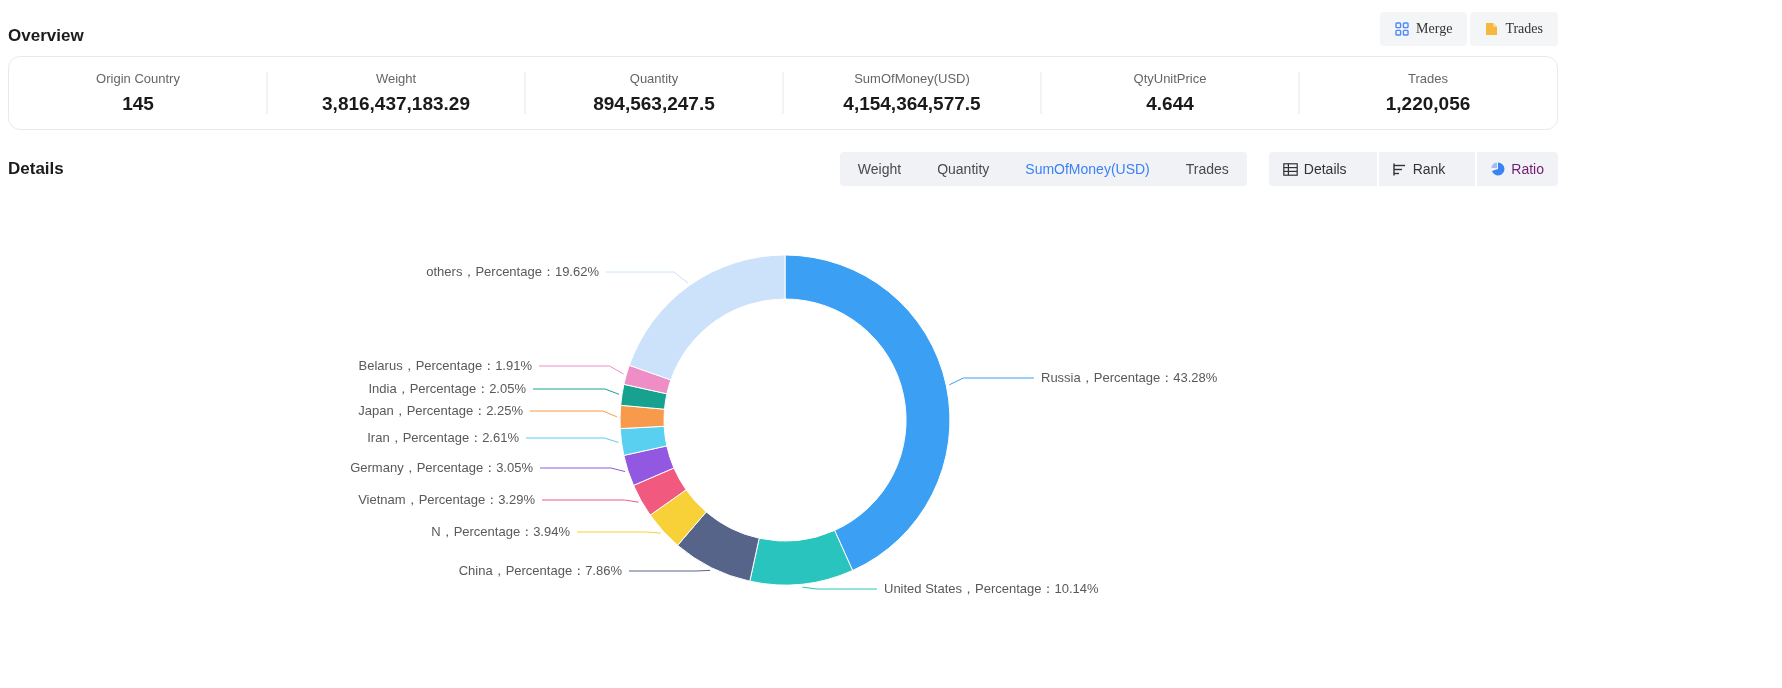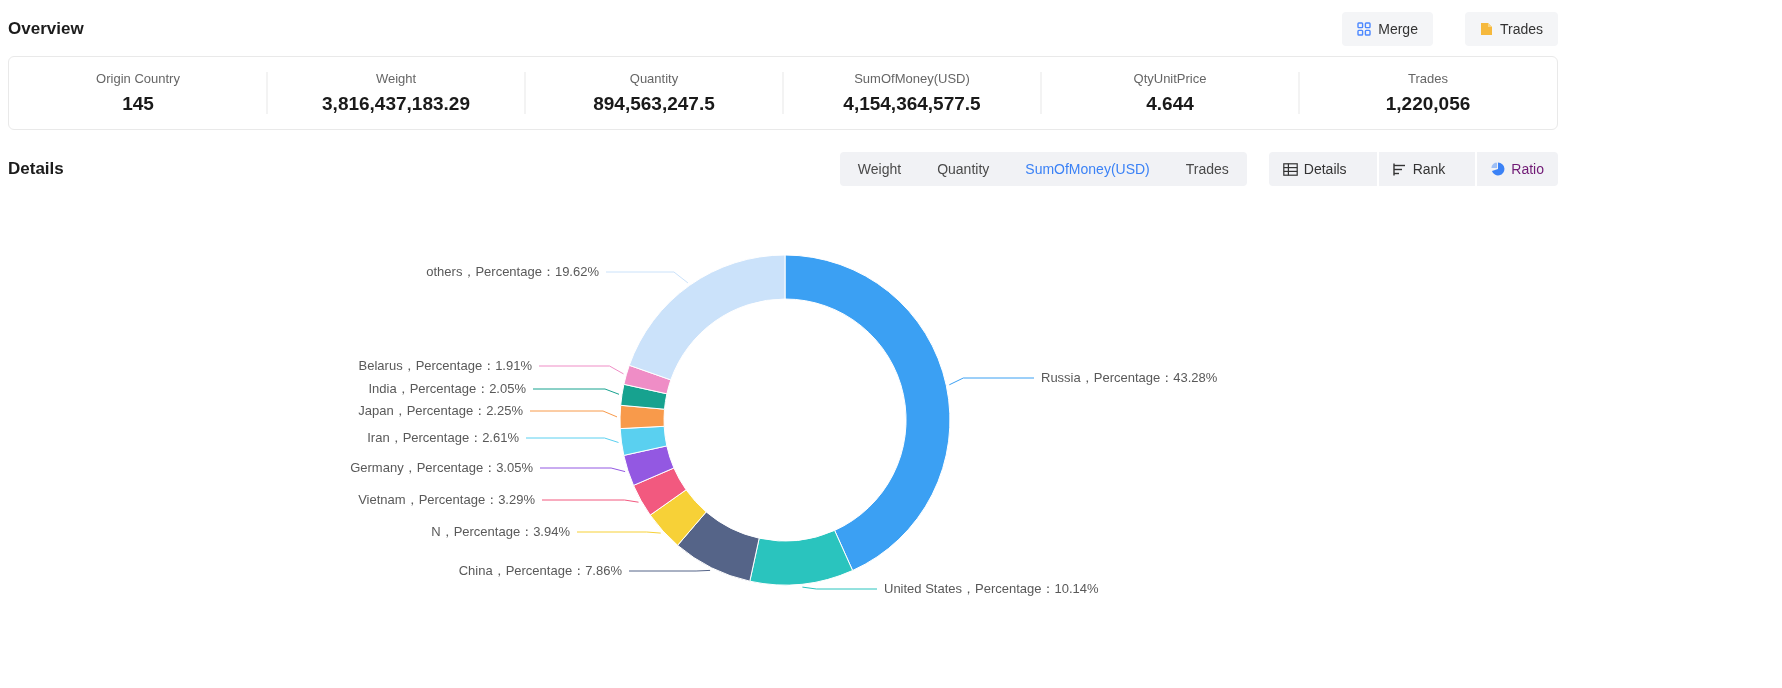--- a/index.html
+++ b/index.html
@@ -6,35 +6,35 @@
   html, body { background: #fff; }
   body {
     width: 1782px; height: 688px;
     font-family: "Liberation Sans", sans-serif;
     color: #333; overflow: hidden;
   }
   #wrapper { position: relative; width: 1566px; height: 688px; }
 
   
   .row-1 {
-    display: flex; align-items: center; justify-content: space-between;
+    display: flex; align-items: flex-end; justify-content: space-between;
     padding: 12px 8px 10px 8px;
   }
   .page-title { font-size: 17px; font-weight: bold; color: #1c1c1c; }
-  .hdr-btns { display: flex; gap: 32px; }
+  .hdr-btns { display: flex; gap: 3px; font-family: Liberation Serif, serif; }
   .hdr-btn {
     display: flex; align-items: center; gap: 7px;
     background: #f4f5f7; border: none; border-radius: 4px;
     height: 34px; padding: 0 15px; font-size: 14px; color: #333;
     cursor: pointer; font-family: inherit;
   }
 
   
   .stats-panel {
-    margin: 0 8px; border: 1px solid #e9e9e9; border-radius: 6px;
+    margin: 0 8px; border: 1px solid #e9e9e9; border-radius: 12px;
     display: flex; align-items: center; height: 74px; list-style: none;
   }
   .stat { flex: 1; text-align: center; position: relative; }
   .stat + .stat::before {
     content: ""; position: absolute; left: 0; top: 50%;
     transform: translate(-50%, -50%); width: 1px; height: 42px; background: #e8e8e8;
   }
   .stat-label { font-size: 13px; color: #666; display: block; margin-bottom: 7px; }
   .stat-value { font-size: 19px; font-weight: bold; color: #1a1a1a; display: block; }
 

